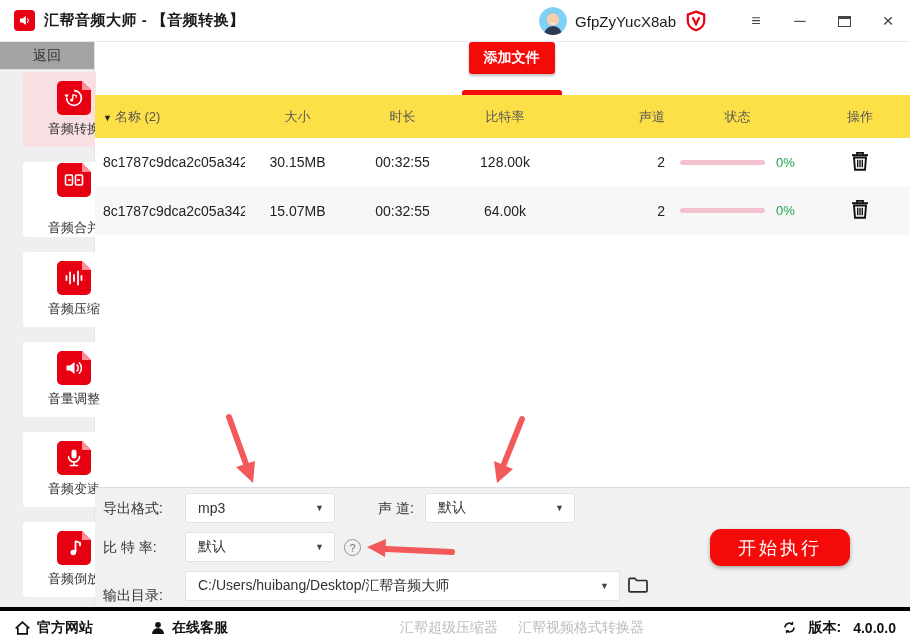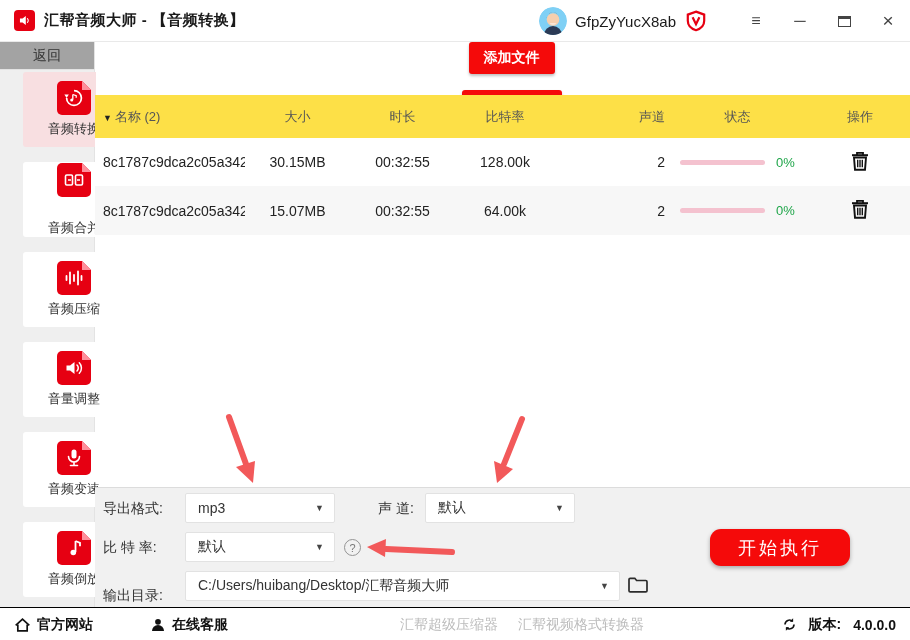--- a/index.html
+++ b/index.html
@@ -50,21 +50,21 @@
   
   .settings { left:95px; top:487px; width:815px; height:120px; background:#f1f1f1; border-top:1px solid #dcdcdc; }
   .set-label { position:absolute; font-size:14px; color:#333; height:30px; line-height:30px; }
   .dropdown { position:absolute; height:30px; background:#fff; border:1px solid #e2e2e2; border-radius:2px; display:flex; align-items:center; font-size:14px; color:#333; padding-left:12px; }
   .dd-caret { position:absolute; right:10px; font-size:9px; color:#444; }
   .help-circle { position:absolute; width:17px; height:17px; border:1.3px solid #949494; border-radius:50%; color:#777; font-size:11px; display:flex; align-items:center; justify-content:center; }
   .start-btn { position:absolute; left:615px; top:41px; width:140px; height:37px; background:#f50a0a; color:#fff; font-size:18px; letter-spacing:3px; border:none; border-radius:11px; box-shadow:0 2px 4px rgba(0,0,0,.3); }
   .folder-btn { position:absolute; left:531px; top:86px; width:24px; height:24px; background:transparent; border:none; }
 
   
-  .statusbar { left:0; top:607px; width:910px; height:33px; background:#fff; border-top:1px solid #000000; }
+  .statusbar { left:0; top:607px; width:910px; height:33px; background:#fff; border-top:4px solid #000000; }
   .sb-item { position:absolute; top:0; height:33px; display:flex; align-items:center; gap:6px; font-size:14px; color:#111; font-weight:600; }
   .sb-link { position:absolute; top:0; height:33px; display:flex; align-items:center; font-size:14px; color:#bcbcbc; font-weight:400; }
   .sb-version { position:absolute; right:14px; top:0; height:33px; display:flex; align-items:center; gap:12px; font-size:14px; color:#111; font-weight:600; }
   .watermark { position:absolute; left:398px; top:615px; font-size:17px; color:#f0a9b4; opacity:.45; letter-spacing:1px; z-index:0; }
 
   .arrows-svg { left:0; top:0; width:910px; height:640px; pointer-events:none; z-index:50; }
 </style>
 </head>
 <body>
 

